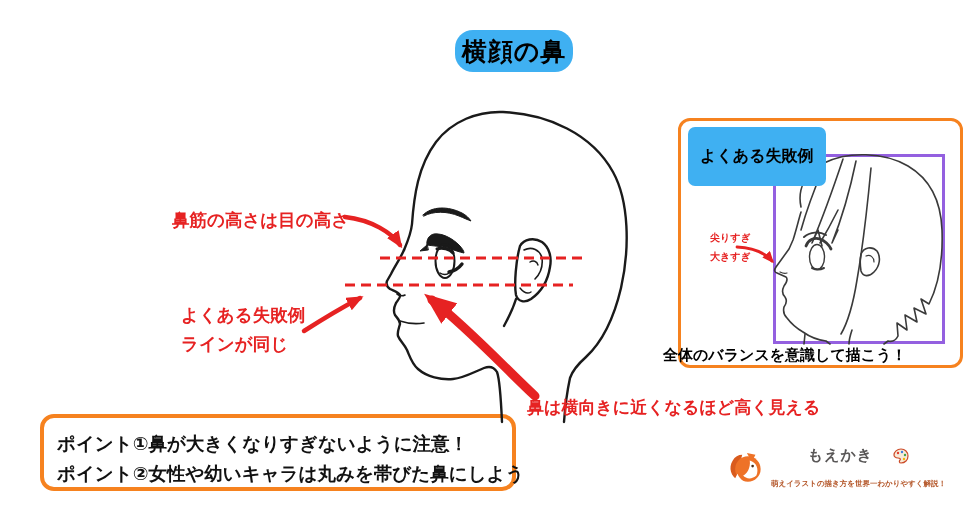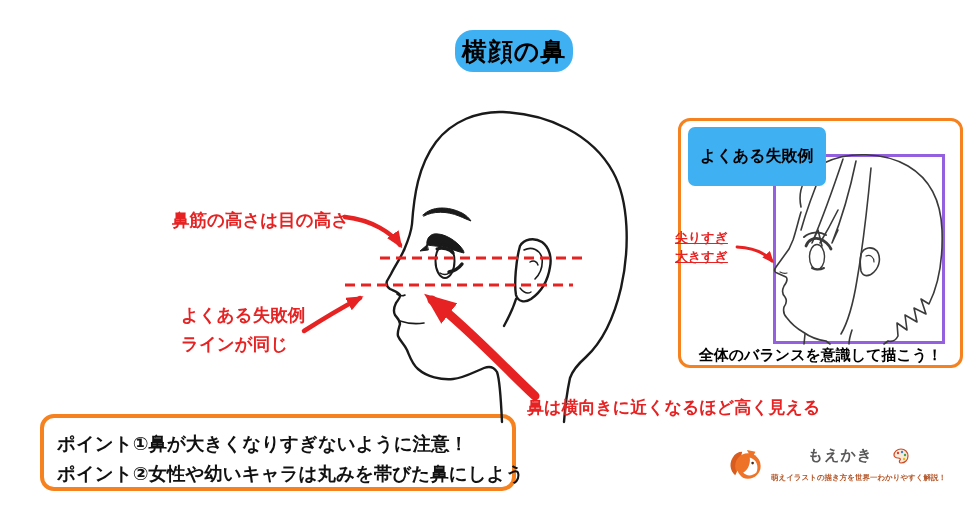--- a/index.html
+++ b/index.html
@@ -38,33 +38,33 @@
     background:#fff;border:3.5px solid var(--orange);border-radius:12px;
   }
   .failure-label{
     left:688px;top:127px;background:var(--blue);border-radius:7px;
     padding:19px 12px;font-size:16px;font-weight:800;color:#000;white-space:nowrap;
   }
   .purple-frame{
     left:773px;top:154px;width:172px;height:190px;box-sizing:border-box;
     background:#fff;border:3px solid var(--purple);
   }
-  .failure-note{left:675px;top:228px;font-size:13px;line-height:19px;white-space:nowrap;text-decoration:underline;}
+  .failure-note{left:710px;top:228px;font-size:10px;line-height:19px;white-space:nowrap;}
   .failure-caption{
-    left:681px;top:346px;width:279px;text-align:center;
+    left:663px;top:346px;width:279px;
     font-size:15px;font-weight:800;color:#000;white-space:nowrap;
   }
   .overlay-svg{left:0;top:0;pointer-events:none;}
   .logo{
     left:727px;top:446px;display:flex;align-items:center;gap:6px;
   }
   .logo-text{display:flex;flex-direction:column;align-items:center;}
   .logo-name-row{display:flex;align-items:center;gap:20px;}
   .logo-name{font-size:15px;font-weight:800;color:#595757;letter-spacing:1px;}
-  .logo-tagline{font-size:7.5px;font-weight:700;color:#b35426;white-space:nowrap;margin-top:8px;}
+  .logo-tagline{font-size:7.5px;font-weight:700;color:#b35426;white-space:nowrap;margin-top:14px;}
 </style>
 </head>
 <body>
 
 <div class="canvas">
 
   <div class="abs title-badge">
     <span>横顔の鼻</span>
   </div>
 

